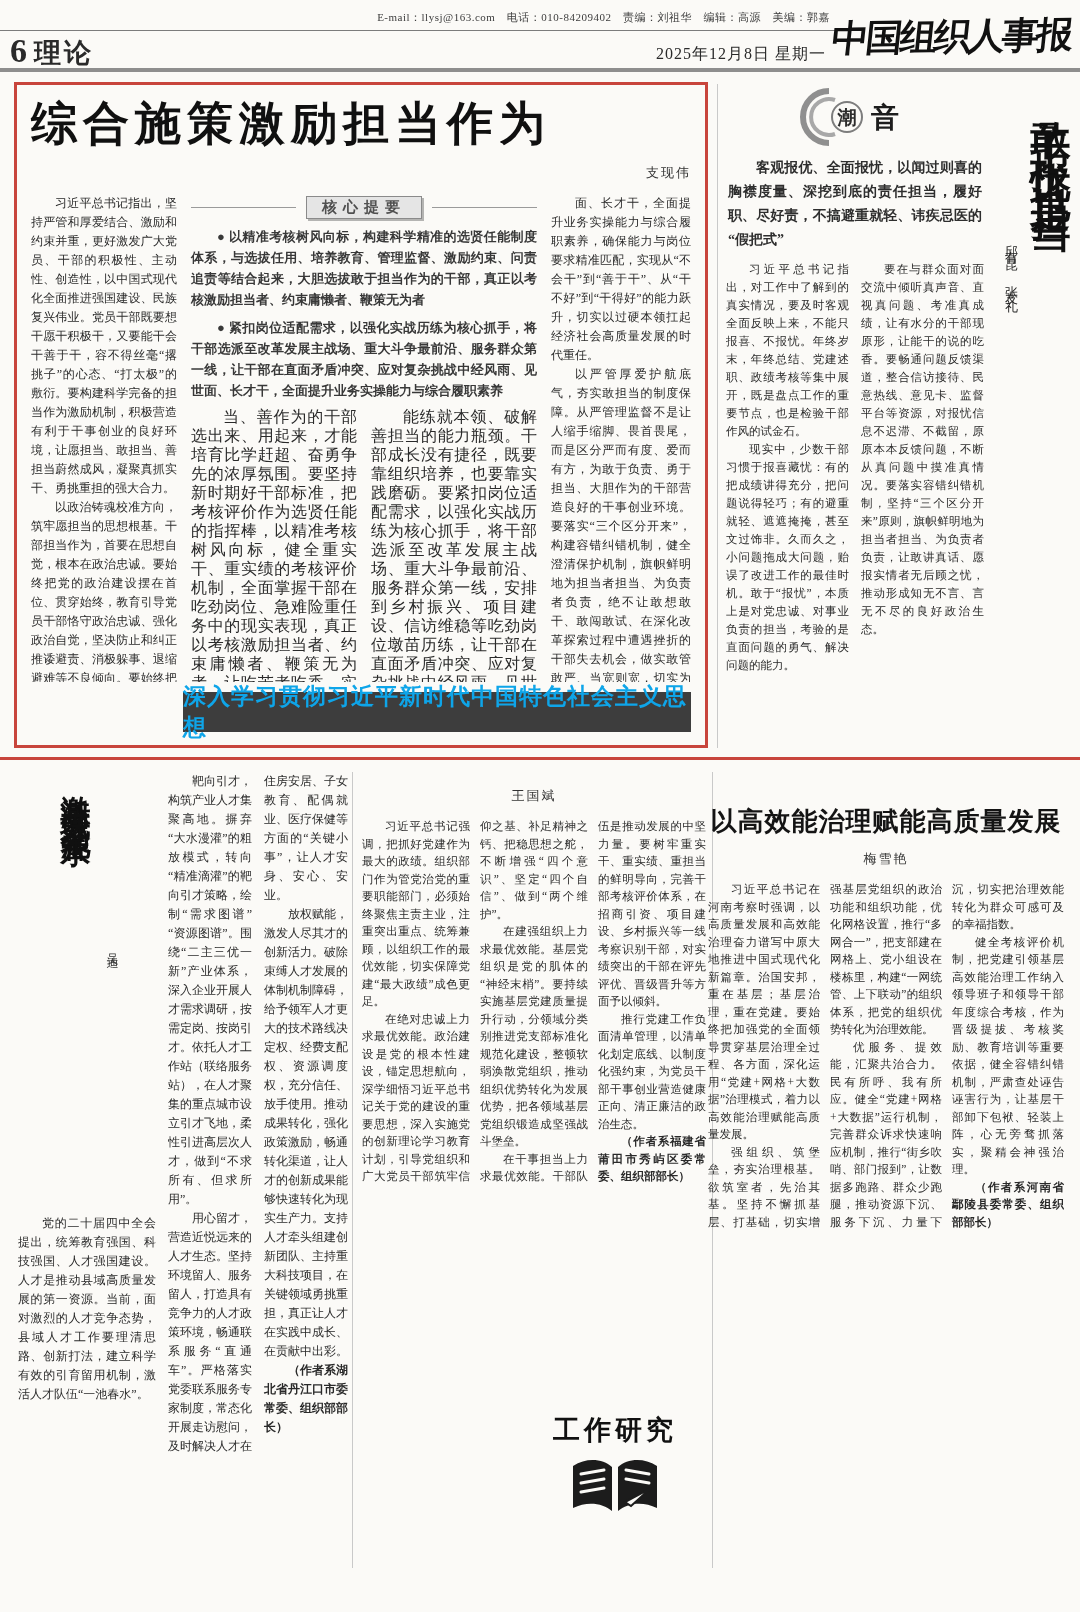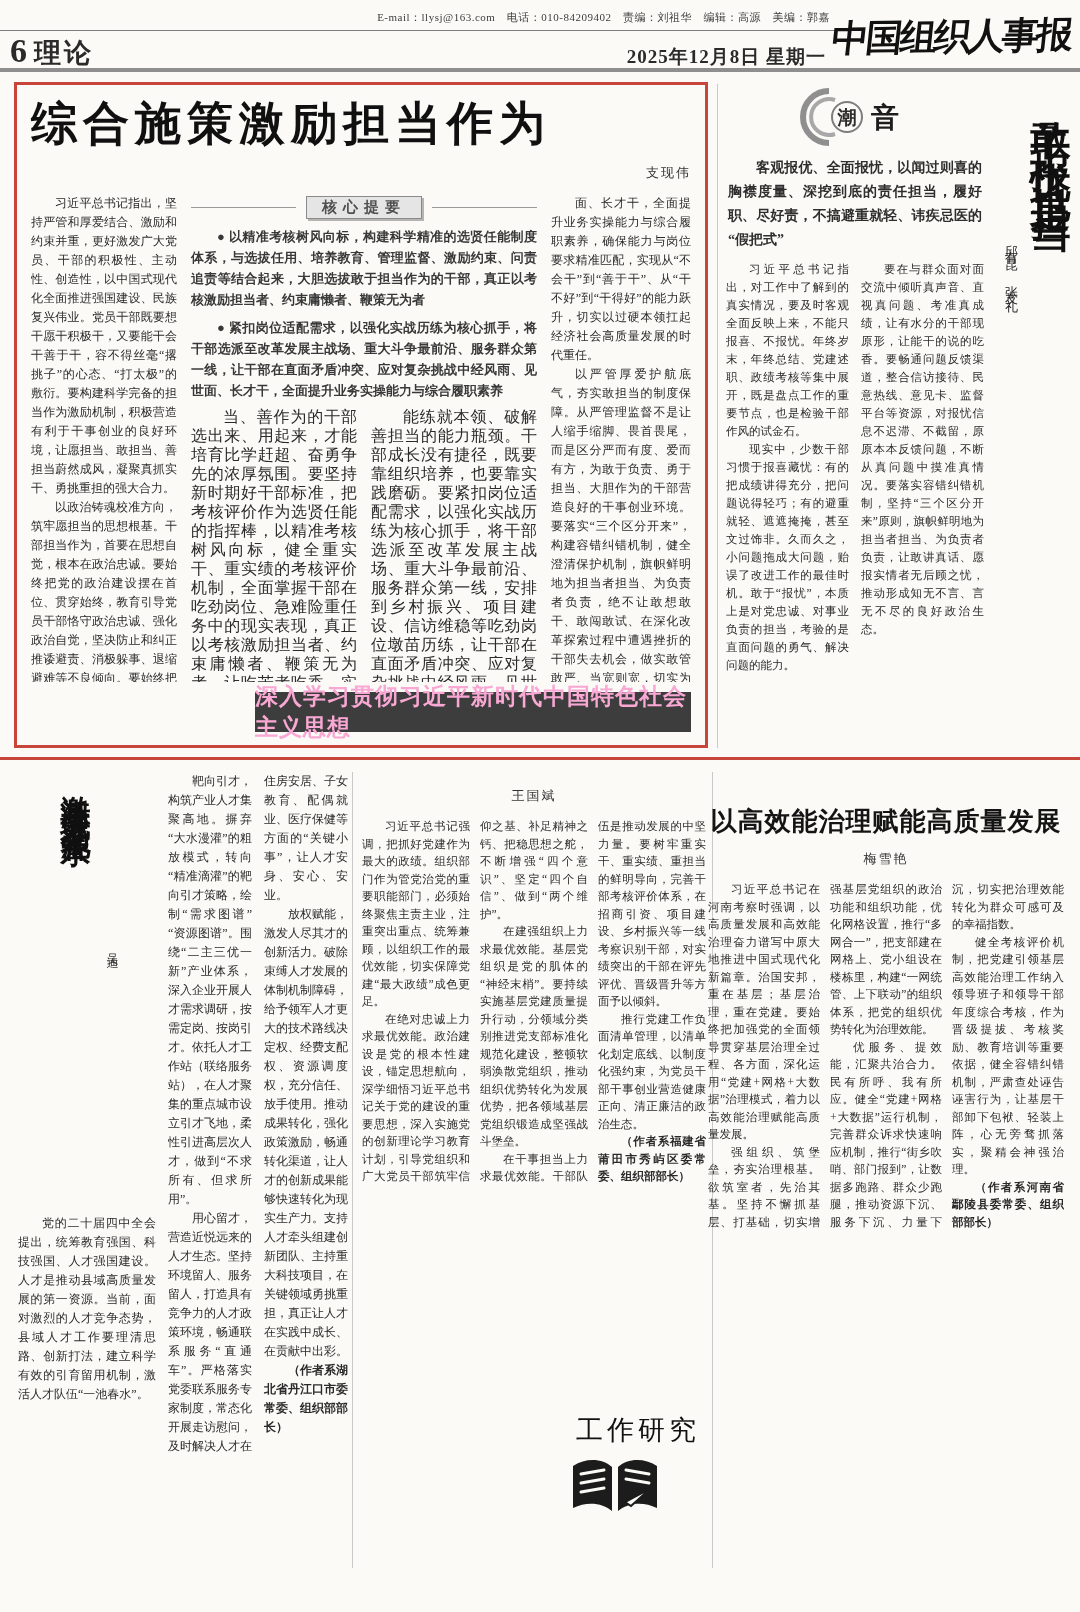--- a/index.html
+++ b/index.html
@@ -6,40 +6,40 @@
   body { background:#e8e6e1; font-family:"Liberation Serif","DejaVu Serif",serif; }
   .page { position:relative; width:1080px; height:1612px; margin:0 auto; background:#fbfaf7; overflow:hidden; color:#2a2a2a; }
 
   
   .contact { position:absolute; top:10px; right:250px; font-size:11px; color:#3d3d3d; letter-spacing:.5px; white-space:nowrap; }
   .hr-thin { position:absolute; top:30px; left:0; width:840px; height:1px; background:#7c7c7c; }
   .masthead { position:absolute; top:12px; right:4px; width:244px; font-size:37px; font-weight:900; white-space:nowrap; letter-spacing:-3px; transform:skewX(-7deg) rotate(-1deg); color:#111; }
   .pageno-row { position:absolute; top:32px; left:10px; display:flex; align-items:baseline; gap:7px; }
   .pageno { font-size:34px; font-weight:700; }
   .section-label { font-size:27px; font-weight:900; letter-spacing:3px; font-family:Liberation Mono, monospace; }
-  .date { position:absolute; top:44px; right:254px; font-size:19px; font-weight:700; letter-spacing:1px; }
+  .date { position:absolute; top:44px; right:254px; font-size:16px; font-weight:400; letter-spacing:1px; }
   .hr-thick { position:absolute; top:68px; left:0; width:1080px; height:4px; background:#8e8e8e; }
 
   
   .main-box { position:absolute; left:14px; top:82px; width:694px; height:666px; border:3px solid #c8453c; padding:8px 14px 0; }
   .main-title { text-align:left; font-size:46px; font-weight:900; letter-spacing:6px; font-family:"Liberation Sans","DejaVu Sans",sans-serif; color:#101010; }
   .main-author { text-align:right; font-size:13px; margin-top:9px; color:#333; letter-spacing:2px; }
   .main-body { display:flex; gap:14px; margin-top:12px; height:488px; overflow:hidden; }
   .col-text { font-size:12px; line-height:19px; text-align:justify; overflow:hidden; }
   .colA { width:146px; flex:none; height:100%; }
   .center { flex:1; display:flex; flex-direction:column; min-width:0; }
   .colD { width:140px; flex:none; display:flex; flex-direction:column; height:100%; }
   .para { text-indent:2em; margin:0; }
   .summary-head { display:flex; align-items:center; gap:10px; margin-top:2px; }
   .sline { flex:1; height:1px; background:#9a9a9a; }
   .summary-tag { border:1px solid #8a8a8a; background:#e5e5e5; box-shadow:2px 2px 0 rgba(110,110,110,.5); padding:1px 15px; font-size:15px; font-weight:700; letter-spacing:6px; color:#4f4f4f; }
   .summary-text p { font-size:13px; font-weight:700; line-height:21px; text-indent:2em; text-align:justify; color:#383838; margin-top:7px; }
   .center-cols { flex:1; column-count:2; column-gap:14px; font-size:16px; line-height:19px; text-align:justify; overflow:hidden; margin-top:6px; }
   .attr { font-weight:700; font-size:12px; text-align:right; }
-  .banner { margin:10px 0 0 auto; width:436px; height:40px; background:#3d3d3d; color:#f9a8d4; display:flex; align-items:center; justify-content:center; font-size:23px; font-weight:700; letter-spacing:1px; font-family:"Liberation Sans","DejaVu Sans",sans-serif; }
+  .banner { margin:10px 0 0 auto; width:508px; height:40px; background:#3d3d3d; color:#0ea5e9; display:flex; align-items:center; justify-content:center; font-size:23px; font-weight:700; letter-spacing:1px; font-family:"Liberation Sans","DejaVu Sans",sans-serif; }
 
   
   .div-v { position:absolute; width:1px; background:#c9c9c9; }
   .chaoyin { position:absolute; left:726px; top:84px; width:352px; height:666px; display:flex; }
   .cy-main { flex:1; display:flex; flex-direction:column; min-width:0; padding-right:6px; }
   .cy-logo { height:64px; display:flex; justify-content:center; align-items:center; }
   .cy-quote { font-size:14px; font-weight:700; line-height:24px; text-align:justify; text-indent:2em; color:#2e2e2e; padding:8px 2px 8px; }
   .cy-body { flex:1; column-count:2; column-gap:12px; font-size:11.5px; line-height:18px; text-align:justify; overflow:hidden; }
   .cy-authors { width:30px; flex:none; writing-mode:vertical-rl; font-size:13px; letter-spacing:7px; padding-top:150px; color:#222; }
   .cy-headline { width:58px; flex:none; writing-mode:vertical-rl; font-size:40px; font-weight:900; letter-spacing:10px; line-height:56px; padding-top:6px; color:#101010; }
@@ -54,21 +54,21 @@
   .al-author { writing-mode:vertical-rl; font-size:12px; padding-top:172px; letter-spacing:3px; color:#333; }
   .al-lead { flex:1; font-size:12px; line-height:19px; text-align:justify; overflow:hidden; margin-top:12px; }
   .al-cols { flex:1; column-count:2; column-gap:12px; font-size:12px; line-height:19px; text-align:justify; overflow:hidden; }
 
   .art-mid { position:absolute; left:362px; top:776px; width:344px; height:800px; }
   .am-title { text-align:center; font-size:28px; font-weight:900; letter-spacing:1px; margin-top:16px; color:#141414; }
   .byline { text-align:center; font-size:13px; margin:11px 0 13px; color:#333; letter-spacing:2px; }
   .am-cols { column-count:3; column-gap:10px; font-size:11.5px; line-height:17.5px; text-align:justify; height:580px; overflow:hidden; }
   .am-cols .attr, .ar-cols .attr, .al-cols .attr { text-align:justify; text-indent:2em; font-size:inherit; }
   .work-badge { margin:14px 6px 0 auto; width:170px; text-align:center; }
-  .wb-label { font-size:27px; font-weight:400; letter-spacing:4px; font-family:"Liberation Sans","DejaVu Sans",sans-serif; color:#111;text-align:right; }
+  .wb-label { font-size:27px; font-weight:700; letter-spacing:4px; font-family:"Liberation Sans","DejaVu Sans",sans-serif; color:#111; }
   .wb-icon { margin-top:6px; }
 
   .art-right { position:absolute; left:708px; top:776px; width:356px; height:800px; }
   .ar-title { text-align:center; font-size:26px; font-weight:900; letter-spacing:1px; margin-top:28px; color:#141414; }
   .ar-cols { column-count:3; column-gap:10px; font-size:11.5px; line-height:17.5px; text-align:justify; height:664px; overflow:hidden; }
 </style>
 </head>
 <body>
 
 <div class="page">

